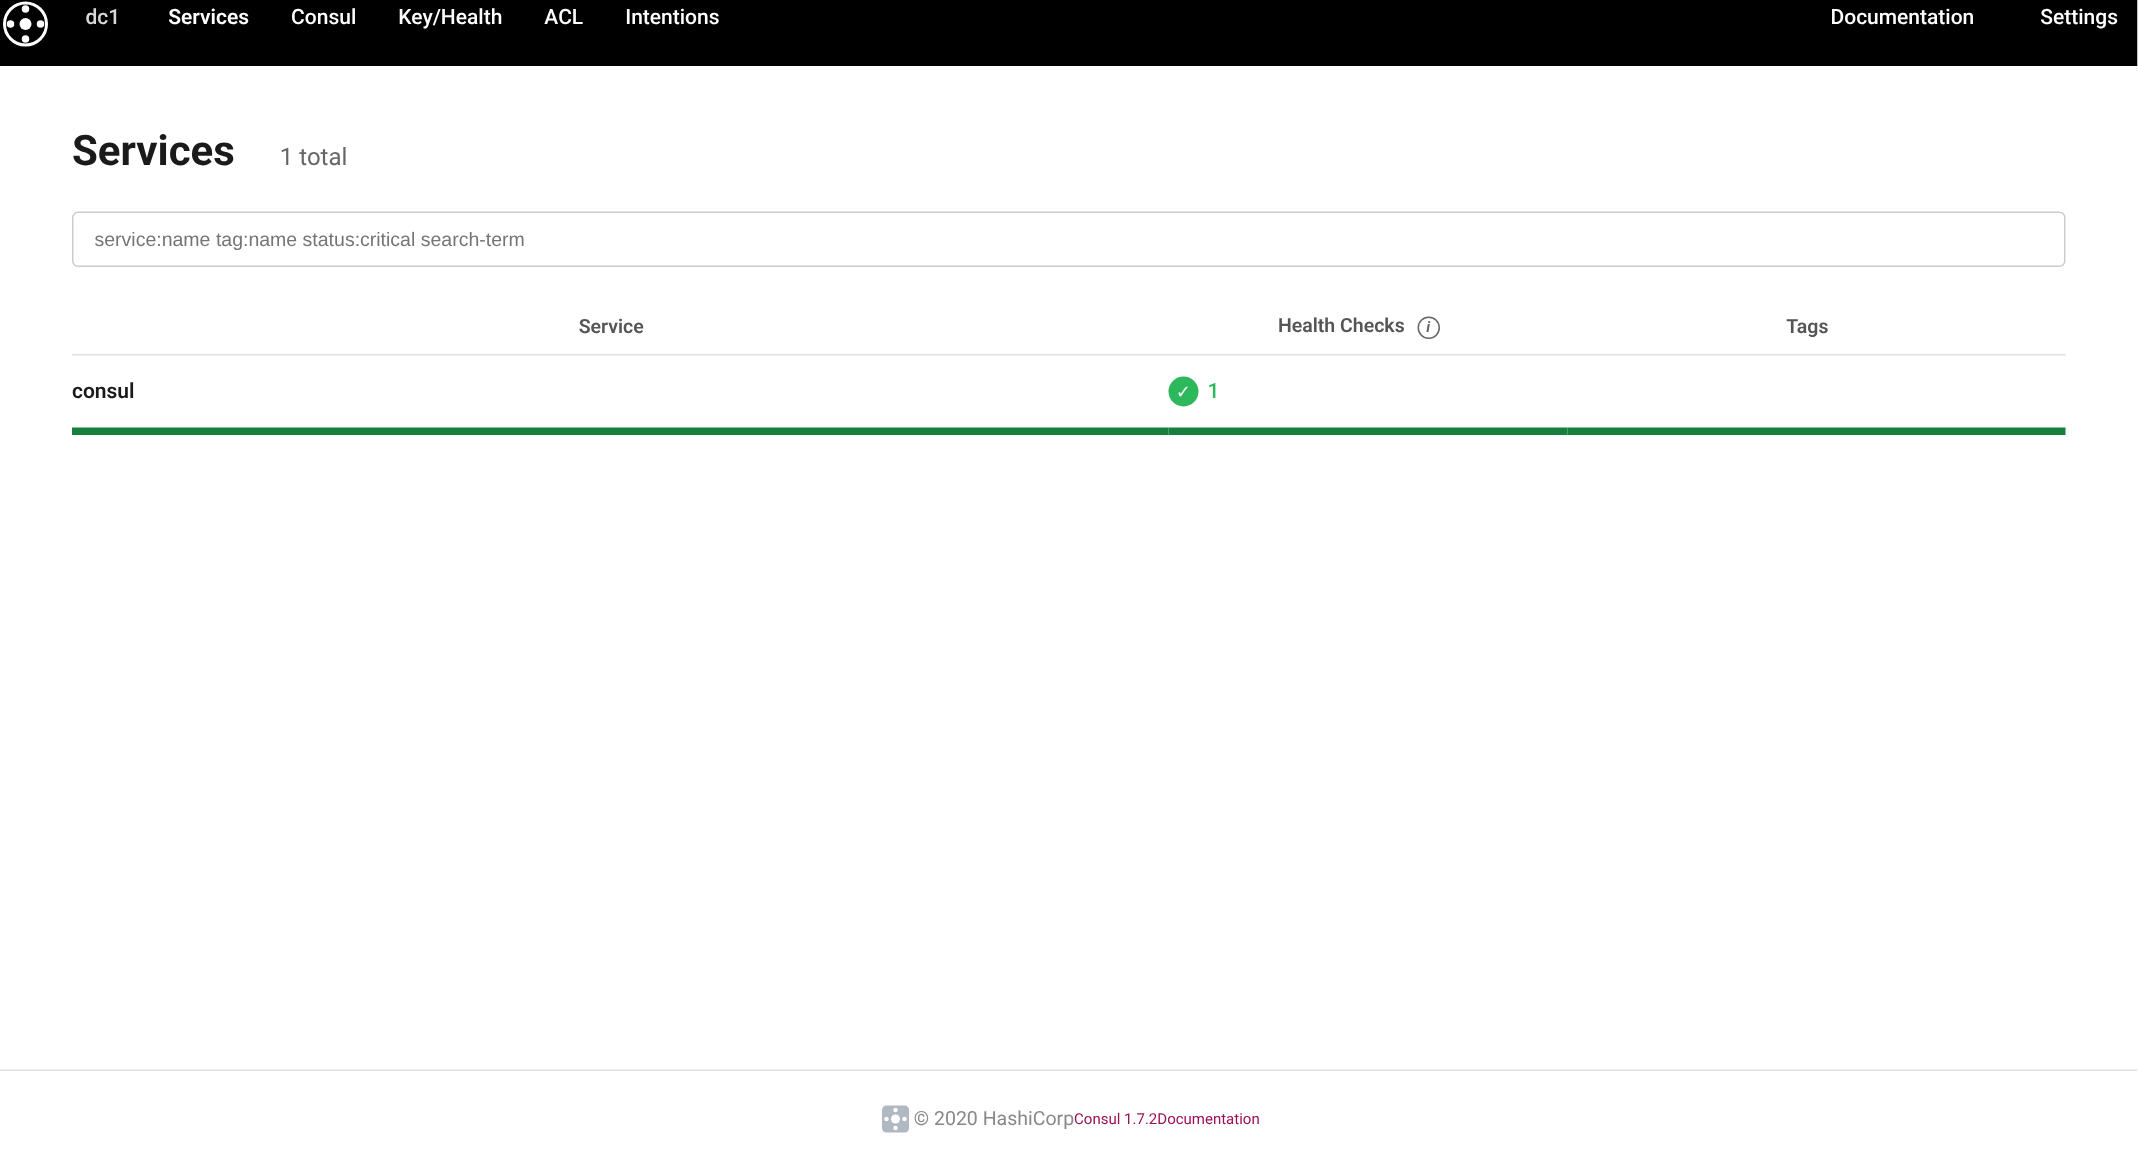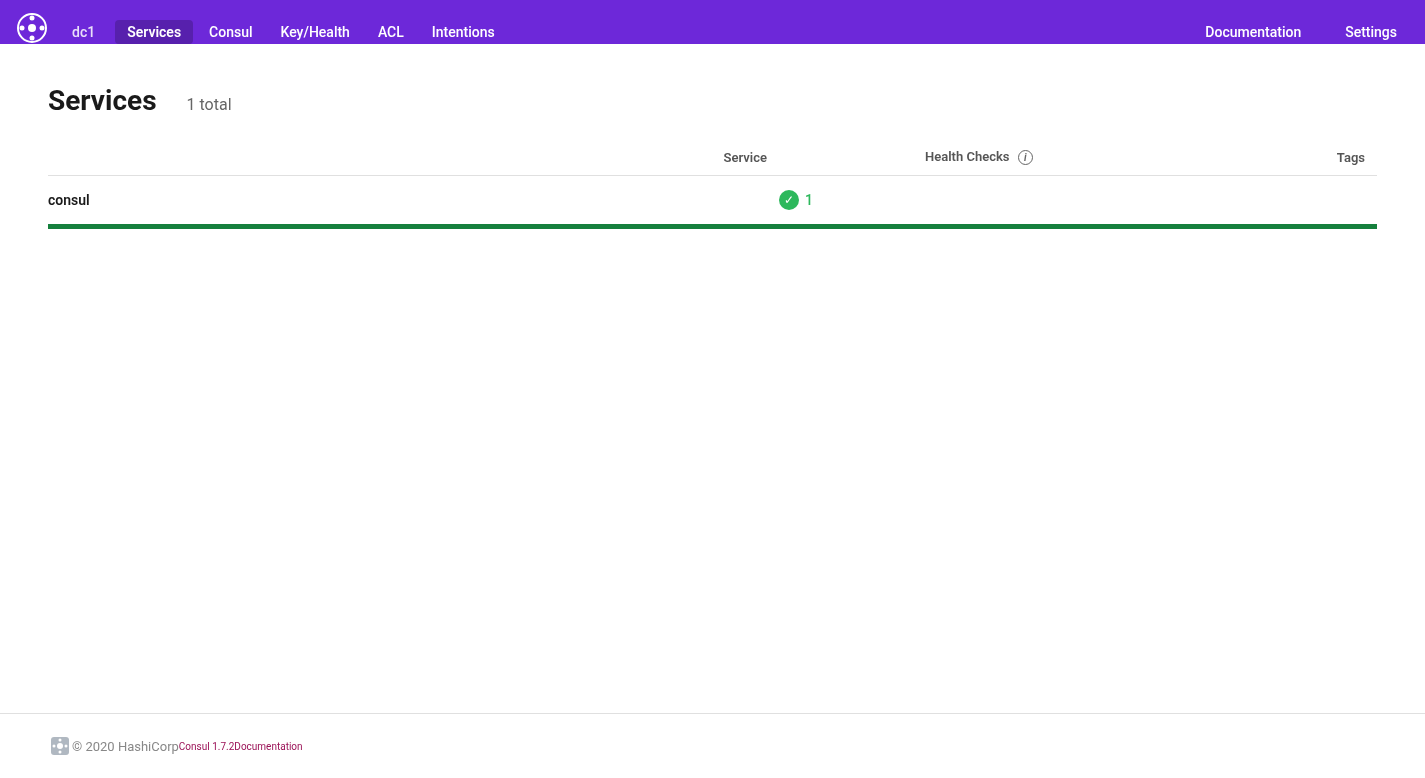--- a/index.html
+++ b/index.html
@@ -1,24 +1,24 @@
 <!DOCTYPE html>
 <html><head>
   <meta charset="utf-8">
   <style>
     * { margin: 0; padding: 0; box-sizing: border-box; }
     body { font-family: -apple-system, BlinkMacSystemFont, 'Segoe UI', Roboto, sans-serif; background: #fff; color: #333; min-height: 778px; display: flex; flex-direction: column; }
 
     
     .navbar {
-      background-color: #6d28d9;
-      display: flex;
-      align-items: flex-end;
+      background-color: #000000;
+      display: flex;
+      align-items: flex-start;
       height: 44px;
-      padding: 0 16px;
+      padding: 0 1px;
     }
     .navbar-logo {
       width: 32px;
       height: 32px;
       margin-right: 12px;
       display: flex;
       align-items: center;
       justify-content: center;
     }
     .navbar-nav {
@@ -97,21 +97,21 @@
 
     
     .services-table {
       width: 100%;
       border-collapse: collapse;
     }
     .services-table thead tr {
       border-bottom: 1px solid #e0e0e0;
     }
     .services-table th {
-      text-align: right;
+      text-align: center;
       font-size: 13px;
       font-weight: 600;
       color: #555;
       padding: 8px 12px 10px 0;
     }
     .services-table th:first-child { padding-left: 0; width: 55%; }
     .services-table th.health-checks-col { width: 20%; }
     .services-table th.tags-col { width: 25%; }
 
     .services-table tbody tr {
@@ -164,23 +164,24 @@
       color: #666;
       margin-left: 5px;
       cursor: help;
       font-style: italic;
       font-weight: bold;
     }
 
     
     .footer {
       border-top: 1px solid #e0e0e0;
-      padding: 20px 48px;
-      display: flex;
-      align-items: center;
+      padding: 20px 28px;
+      display: flex;
+      align-items: center;
+      justify-content: center;
     }
     .footer-logo {
       display: flex;
       align-items: center;
       gap: 6px;
     }
     .footer-text {
       font-size: 13px;
       color: #888;
     }
@@ -223,20 +224,21 @@
     <a class="nav-item">Settings</a>
   </div>
 </nav>
 
 <main class="main-content">
   <div class="page-header">
     <h1 class="page-title">Services</h1>
     <span class="page-count">1 total</span>
   </div>
 
+  <input class="search-bar" type="text" placeholder="service:name tag:name status:critical search-term" style="">
 
   <table class="services-table">
     <thead>
       <tr>
         <th>Service</th>
         <th class="health-checks-col">
           <span>Health Checks</span>
           <span class="info-icon" title="Health checks information">i</span>
         </th>
         <th class="tags-col">Tags</th>

